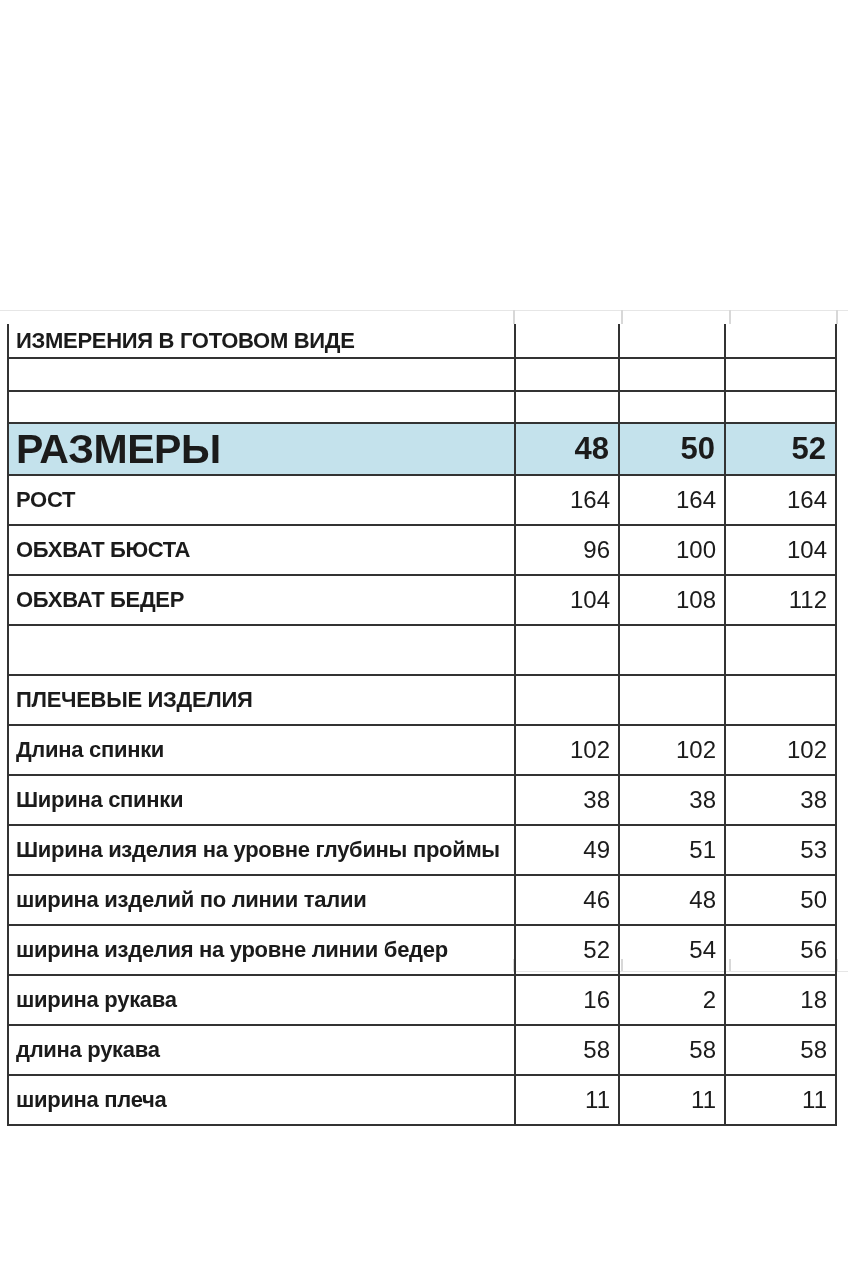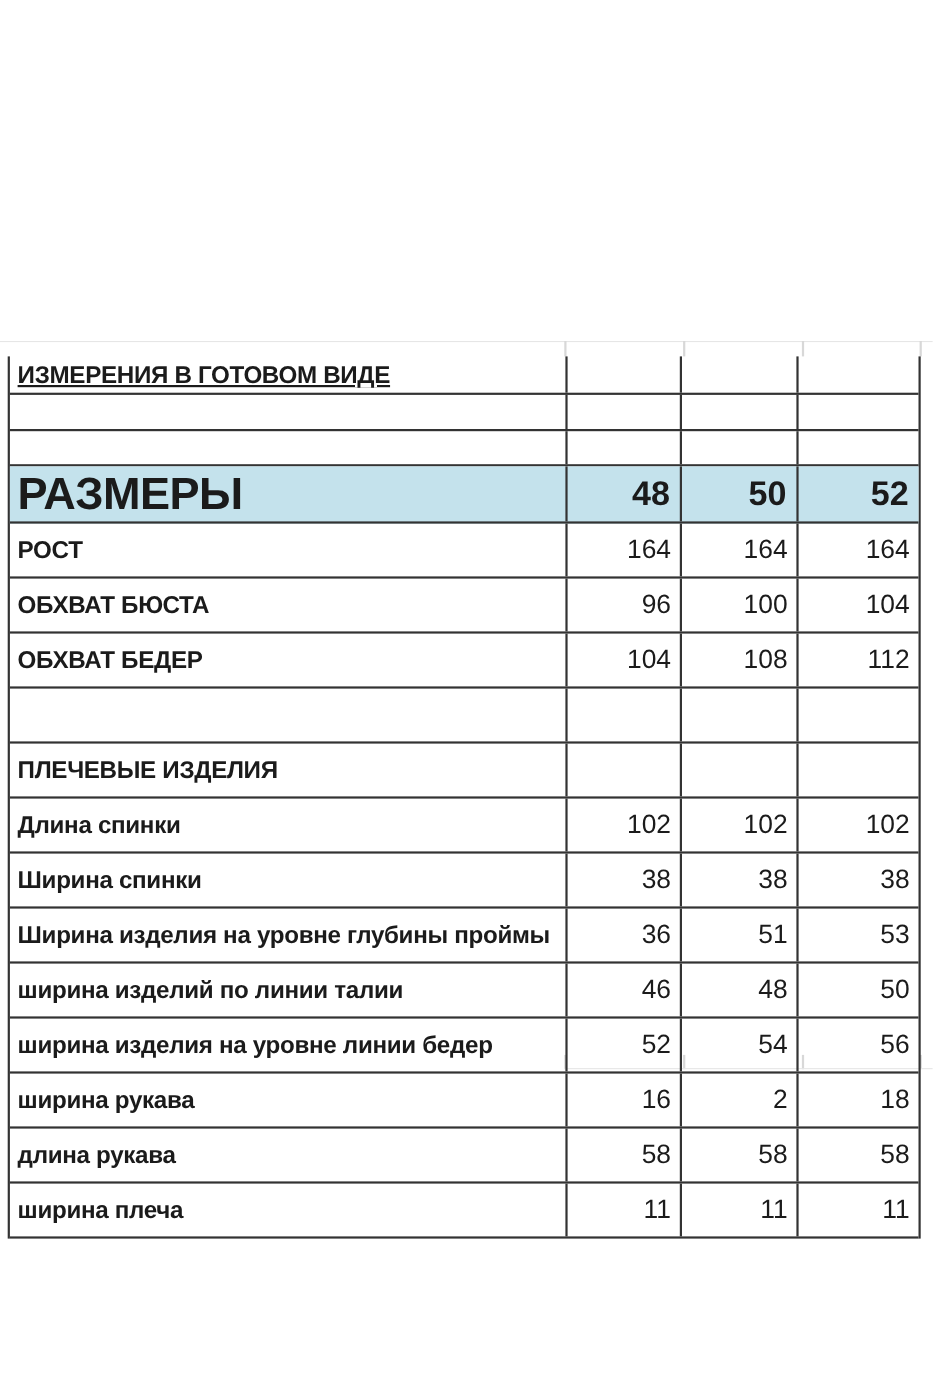--- a/index.html
+++ b/index.html
@@ -71,21 +71,21 @@
     background: var(--title-bg, #93cfdd);
     grid-template-columns: 1fr;
   }
   .title-row .cell.title {
     padding-left: 12px;
     font-weight: bold;
     font-size: 43px;
     letter-spacing: -1px;
   }
 
-  .sub-row    { height: 35px; text-decoration: underline; }
+  .sub-row    { height: 35px; }
   .empty-row-a{ height: 33px; }
   .empty-row-b{ height: 32px; }
 
   .sizes-row {
     height: 52px;
     background: var(--sizes-bg, #c4e2ec);
   }
   .sizes-row .cell.label {
     font-size: 41px;
     letter-spacing: -0.5px;
@@ -181,21 +181,21 @@
         <div class="cell val">102</div>
       </div>
       <div class="row data-row">
         <div class="cell label">Ширина спинки</div>
         <div class="cell val">38</div>
         <div class="cell val">38</div>
         <div class="cell val">38</div>
       </div>
       <div class="row data-row">
         <div class="cell label">Ширина изделия на уровне глубины проймы</div>
-        <div class="cell val">36</div>
+        <div class="cell val">49</div>
         <div class="cell val">51</div>
         <div class="cell val">53</div>
       </div>
       <div class="row data-row">
         <div class="cell label">ширина изделий по линии талии</div>
         <div class="cell val">46</div>
         <div class="cell val">48</div>
         <div class="cell val">50</div>
       </div>
       <div class="row data-row">

